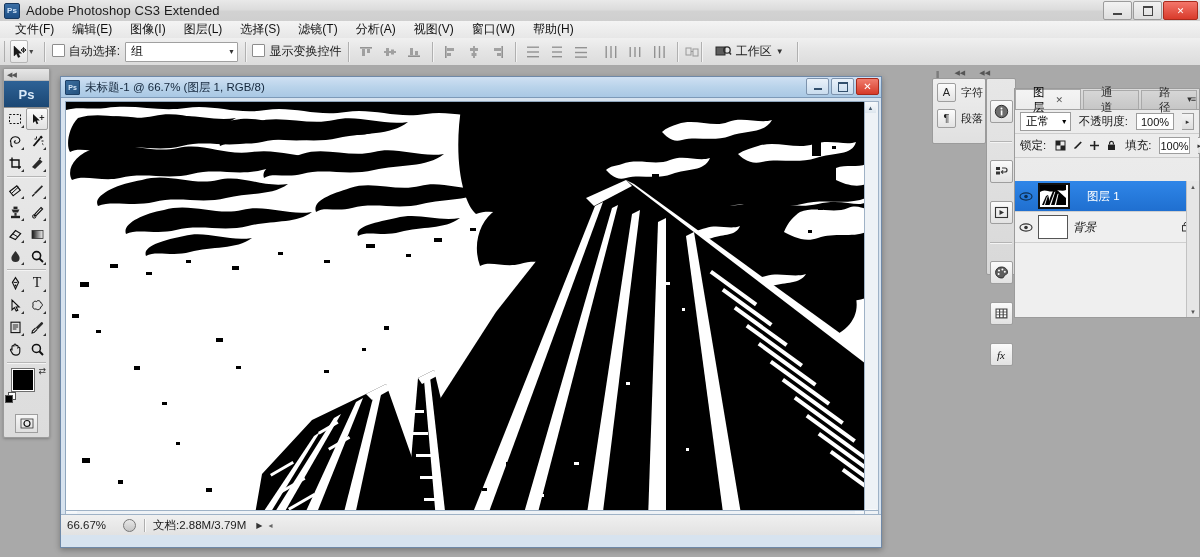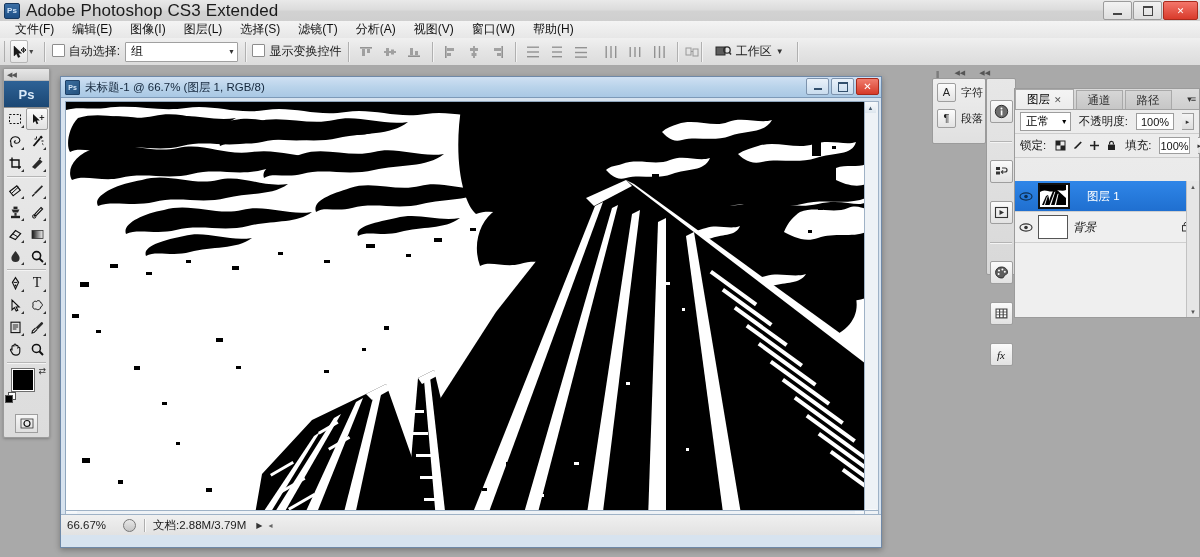--- a/index.html
+++ b/index.html
@@ -20,21 +20,21 @@
     display:flex;align-items:center;
   }
   .ps-badge{
     width:14px;height:14px;margin-left:4px;margin-right:6px;
     background:linear-gradient(to bottom,#3a6ea5,#1d4f86);
     border:1px solid #17385f;border-radius:2px;
     color:#cfe3f7;font-size:8px;font-weight:bold;
     display:flex;align-items:center;justify-content:center;
     font-family:"Liberation Sans",sans-serif;
   }
-  .title-text{font-size:17px;color:#1b1b1b;letter-spacing:.1px;}
+  .title-text{font-size:13px;color:#1b1b1b;letter-spacing:.1px;}
   .win-ctrls{position:absolute;right:2px;top:1px;display:flex;gap:1px;}
   .wbtn{
     width:27px;height:17px;border:1px solid #9b9b9b;border-radius:2px;
     background:linear-gradient(to bottom,#f2f2f2,#dedede);
     display:flex;align-items:center;justify-content:center;
     font-size:9px;color:#333;
   }
   .wbtn.close{
     background:linear-gradient(to bottom,#f3766a,#d93b2b);
     border-color:#a92b1d;color:#fff;width:33px;font-weight:bold;
@@ -236,21 +236,21 @@
 
   .layers-panel{
     position:absolute;left:1014px;top:88px;width:184px;height:228px;
     background:linear-gradient(to bottom,#eeeeee,#e4e4e4);
     border:1px solid #9b9b9b;
   }
   .lp-tabs{height:20px;display:flex;align-items:flex-end;
     background:linear-gradient(to bottom,#dcdcdc,#cfcfcf);border-bottom:1px solid #a3a3a3;
     position:relative;}
   .lp-tab{
-    height:18px;padding:0 11px;display:flex;align-items:center;gap:4px;
+    height:18px;padding:0 17px;display:flex;align-items:center;gap:4px;
     font-size:11.5px;color:#2a2a2a;border:1px solid #a9a9a9;border-bottom:none;
     background:linear-gradient(to bottom,#d6d6d6,#c6c6c6);margin-right:2px;
   }
   .lp-tab.active{background:linear-gradient(to bottom,#f4f4f4,#ececec);color:#000;height:19px;}
   .lp-tab .x{font-size:9px;color:#555;}
   .lp-menu{position:absolute;right:4px;top:5px;font-size:9px;color:#333;letter-spacing:-1px;}
   .lp-row{
     height:23px;display:flex;align-items:center;padding:0 5px;gap:8px;
     border-bottom:1px solid #cdcdcd;
   }

